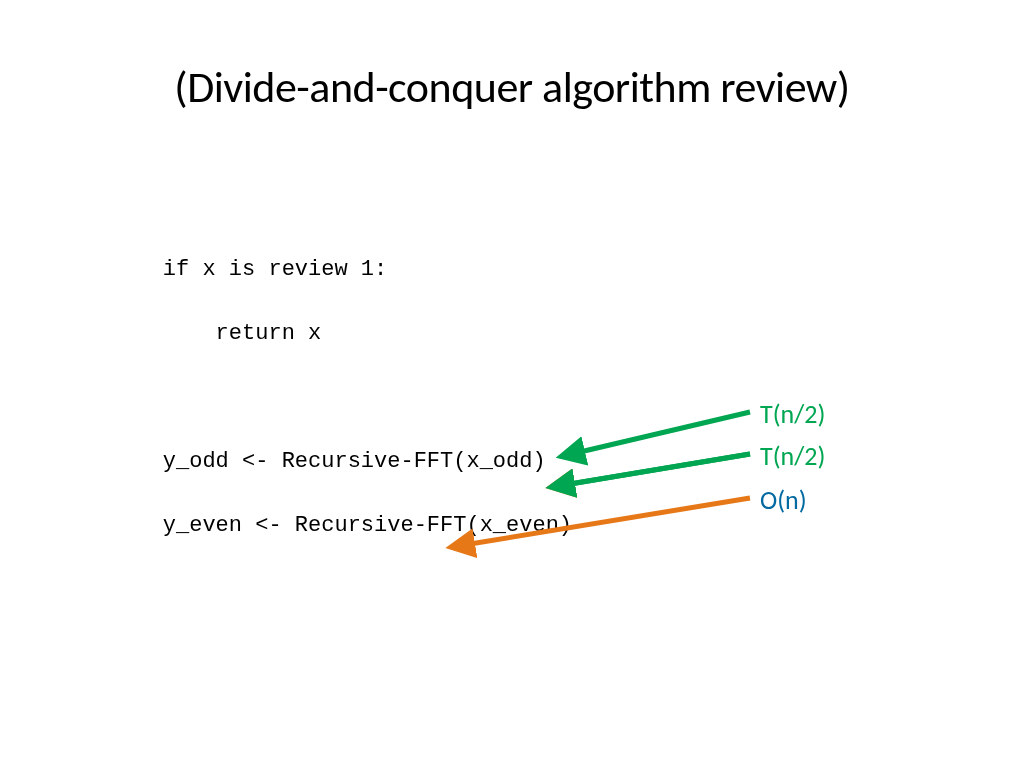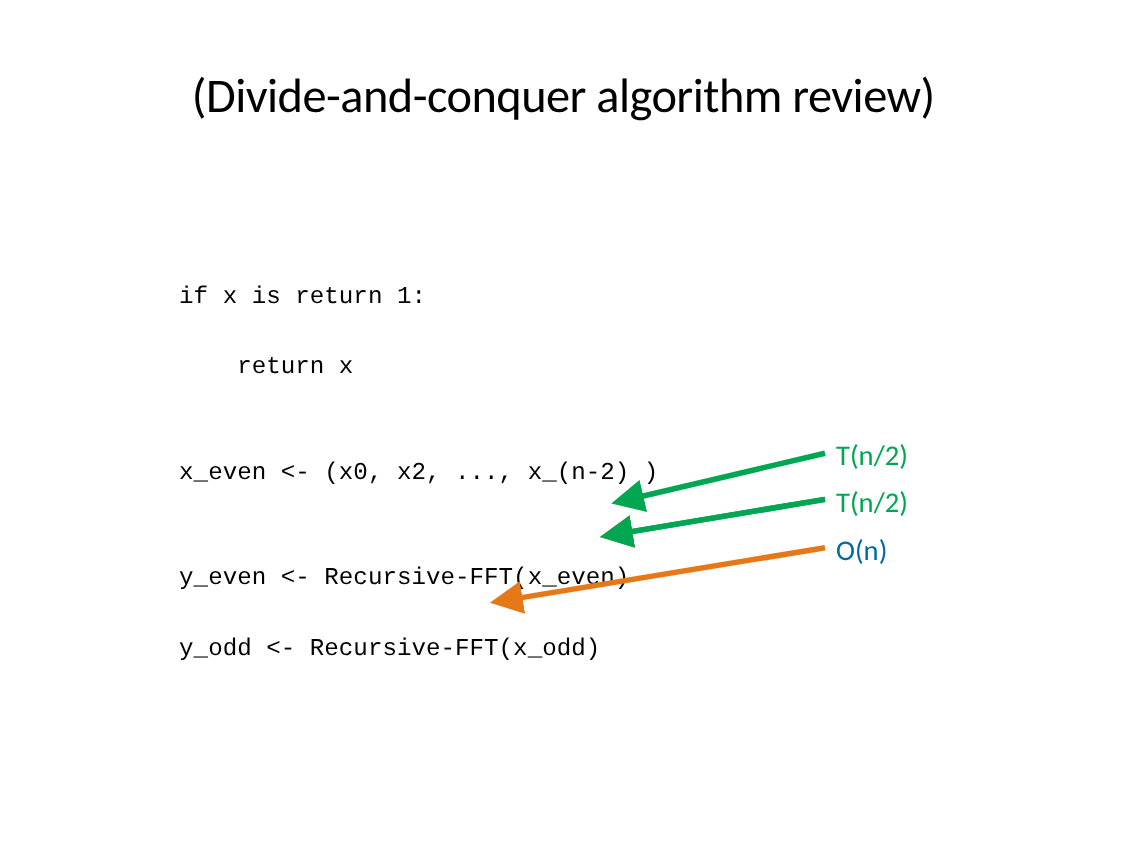--- a/index.html
+++ b/index.html
@@ -44,27 +44,26 @@
     overflow: visible;
   }
 </style>
 </head>
 <body>
 
 <div class="title">(Divide-and-conquer algorithm review)</div>
 
 <div class="code">
 <span style="display: block;"></span>
-<span style="display: block;">    if x is return 1:</span>
+<span style="display: block;">    if x is review 1:</span>
 <span style="display: block;">        return x</span>
 <span style="display: block;"></span>
-<span style="display: block;">    x_even &lt;- (x0, x2, ..., x_(n-2) )</span>
 <span style="display: block;"></span>
+<span style="display: block;">    y_odd &lt;- Recursive-FFT(x_odd)</span>
 <span style="display: block;">    y_even &lt;- Recursive-FFT(x_even)</span>
-<span style="display: block;">    y_odd &lt;- Recursive-FFT(x_odd)</span>
 <span style="display: block;"></span>
 
 
 
 <span style="display: block;"></span>
 
 </div>
 
 <div class="annot green" style="top:398px; left:760px;">T(n/2)</div>
 <div class="annot green" style="top:440px; left:760px;">T(n/2)</div>

